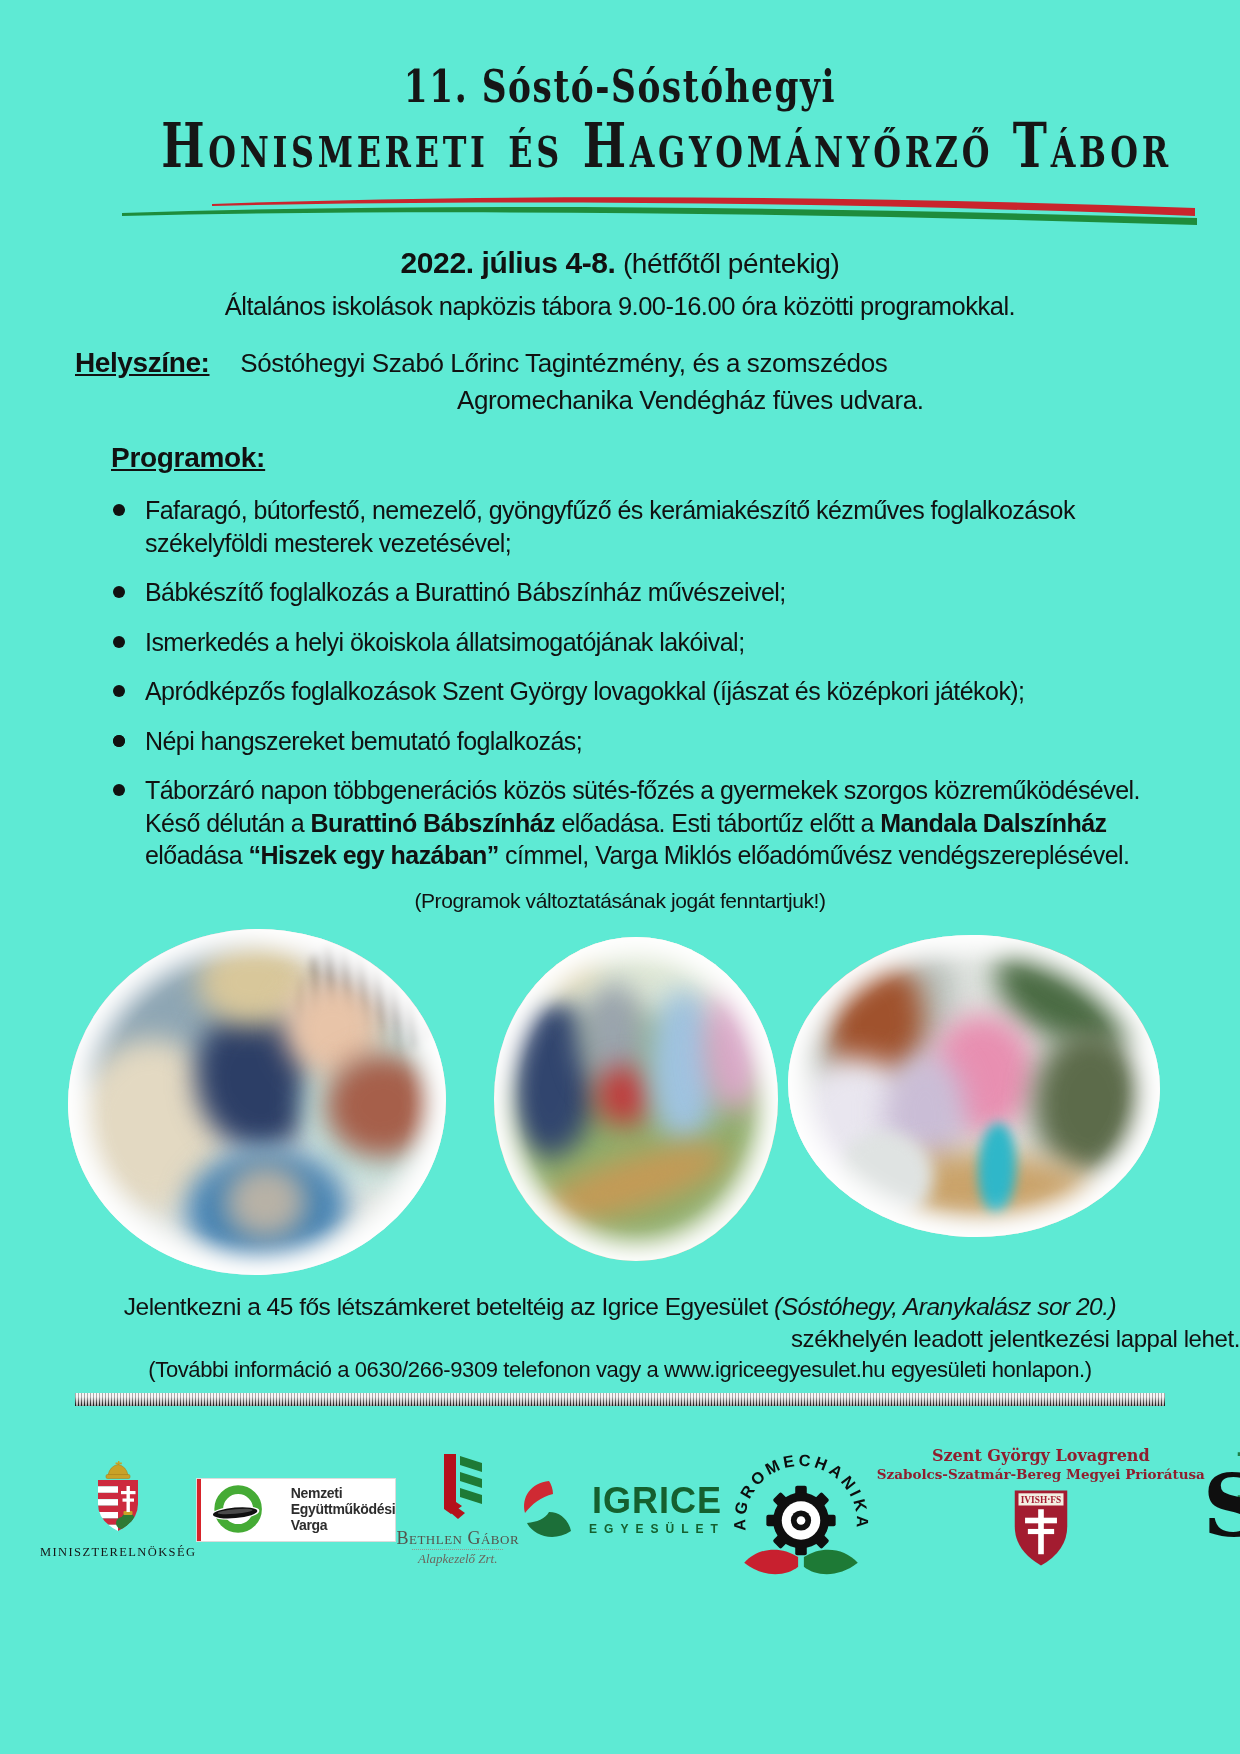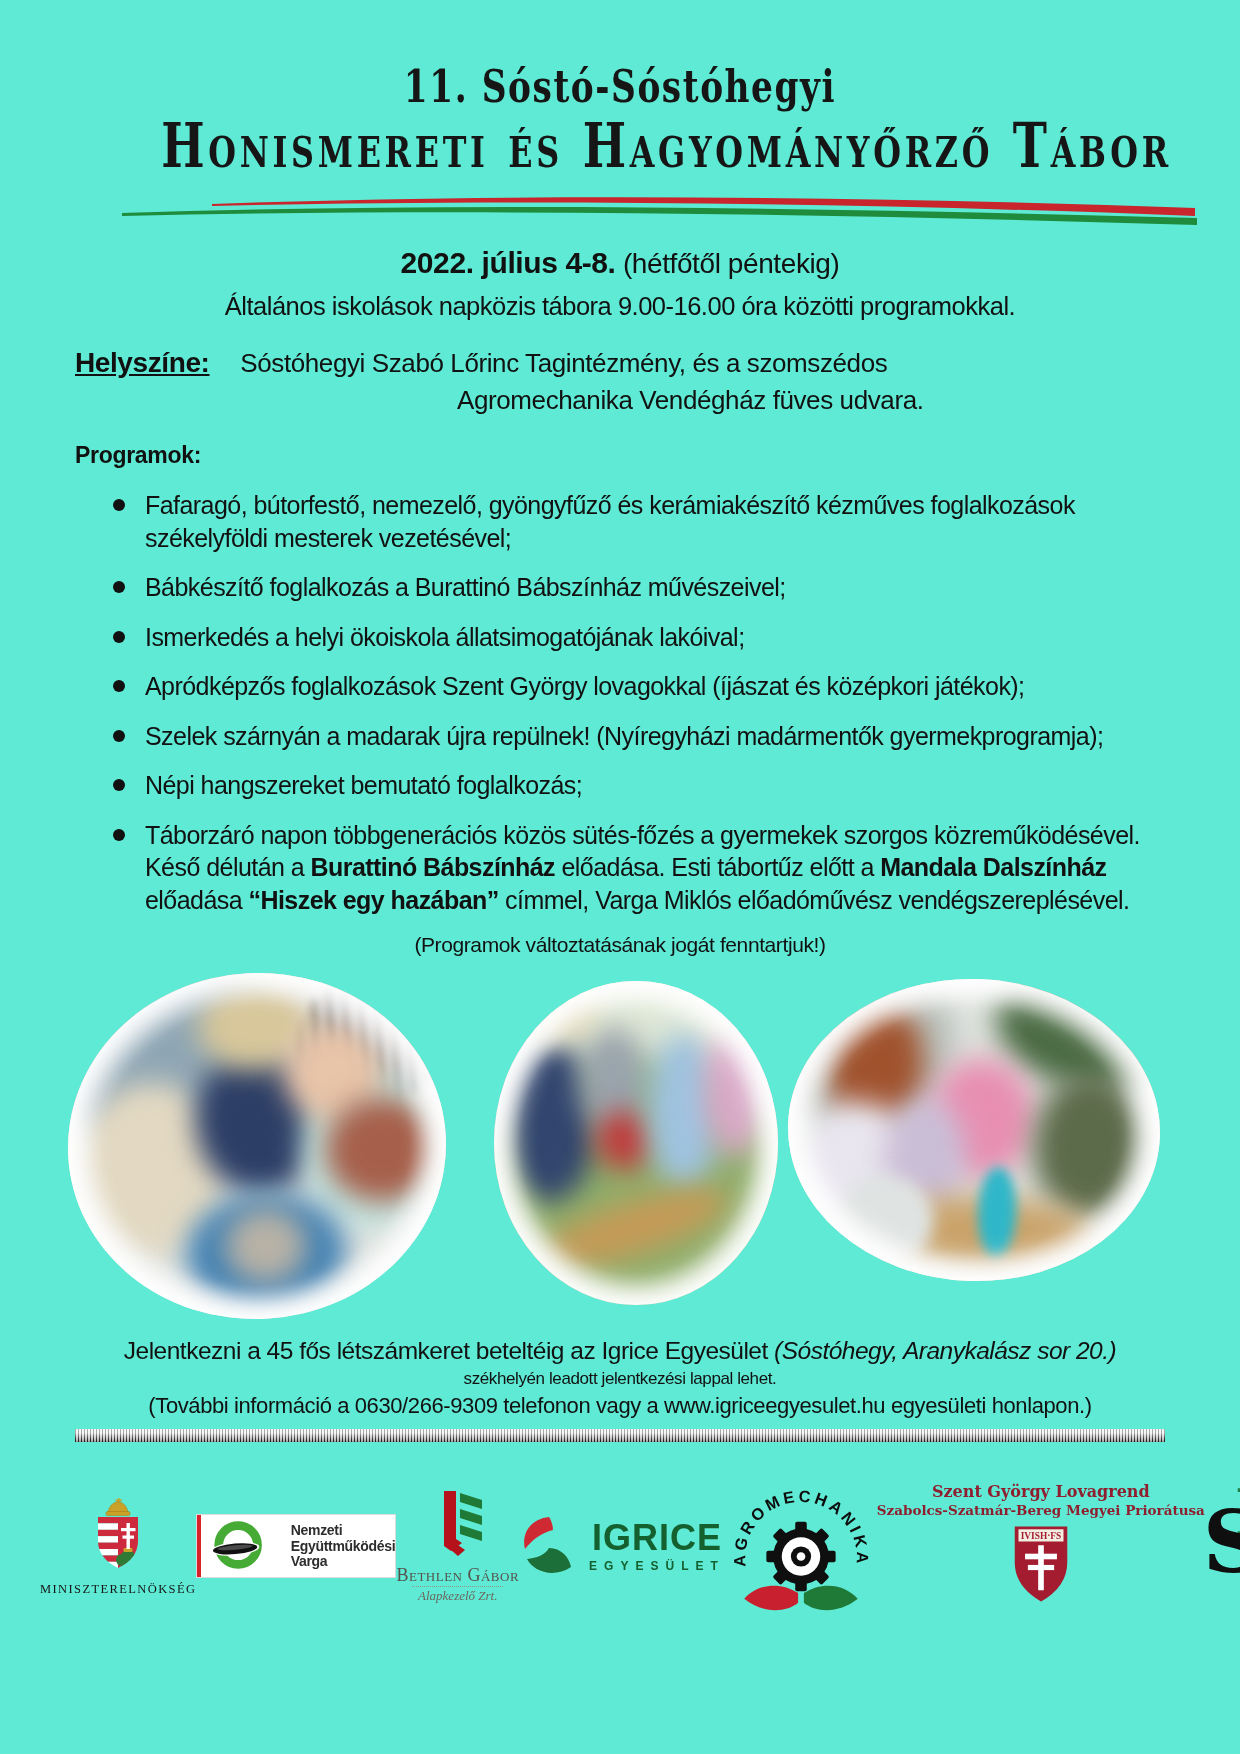--- a/index.html
+++ b/index.html
@@ -21,41 +21,41 @@
   }
   .swoosh-wrap { margin:10px 0 0 78px; height:40px; }
   
   .dateline { text-align:center; margin-top:16px; font-size:28px; letter-spacing:-.4px; }
   .dateline .db { font-weight:700; font-size:30px; }
   .subtitle { text-align:center; margin-top:12px; font-size:25.5px; letter-spacing:-.5px; }
   .location { margin:26px 0 0 75px; font-size:26px; letter-spacing:-.4px; }
   .loc-label { font-weight:700; font-size:28px; text-decoration:underline; margin-right:24px; }
   .loc-line2 { margin-left:382px; margin-top:6px; }
   
-  .prog-head { margin:26px 0 0 75px; font-size:23px; font-weight:700; letter-spacing:-.3px; }
+  .prog-head { margin:26px 0 0 111px; font-size:28px; font-weight:700; text-decoration:underline; letter-spacing:-.3px; }
   ul.prog { list-style:none; margin:20px 0 0 0; padding:0 60px 0 75px; }
   ul.prog li { position:relative; padding-left:70px; margin-bottom:17px; font-size:25px; letter-spacing:-.55px; line-height:1.3; max-width:1020px; }
   ul.prog .dot { position:absolute; left:38px; top:10px; width:12px; height:12px; border-radius:50%; background:#111; }
   .note { text-align:center; margin-top:16px; font-size:21px; letter-spacing:-.4px; }
   
   .photos { position:relative; height:352px; margin-top:12px; }
   .photo { position:absolute; border-radius:50%; overflow:hidden; background:#dfe3df; }
   .photo .b { position:absolute; filter:blur(14px); border-radius:50%; }
   .photo .fade { position:absolute; inset:-3px; border-radius:50%; z-index:6;
     box-shadow: inset 0 0 26px 20px #fff;
     background: radial-gradient(ellipse at center, rgba(255,255,255,0) 56%, rgba(255,255,255,.75) 84%, #fff 97%);
   }
   .photo1 { left:68px;  top:4px;  width:378px; height:346px; transform:rotate(-3deg); }
   .photo2 { left:494px; top:12px; width:284px; height:324px; }
   .photo3 { left:788px; top:10px; width:372px; height:302px; transform:rotate(2deg); }
   
   .reg { margin-top:16px; text-align:center; }
   .reg-l1 { font-size:24.5px; letter-spacing:-.5px; white-space:nowrap; }
   .reg-l1 .it { font-style:italic; }
-  .reg-l2 { font-size:17px; letter-spacing:-.4px; margin-top:4px; }
+  .reg-l2 { font-size:24px; letter-spacing:-.4px; margin-top:4px;text-align:right; }
   .reg-l3 { font-size:22px; letter-spacing:-.4px; margin-top:4px; }
   
   .divider { margin:10px 75px 0 75px; height:13px;
     background:
       linear-gradient(180deg, rgba(255,255,255,.6) 0 30%, rgba(0,0,0,.18) 85%, rgba(0,0,0,.4) 100%),
       repeating-linear-gradient(90deg, #2e2e2e 0 1px, #e9e9e9 1px 3px);
   }
   
   .logos { display:flex; align-items:center; justify-content:space-between; padding:0 40px; margin-top:26px; }
   .logo { text-align:center; }
@@ -104,21 +104,21 @@
     <span>Sóstóhegyi Szabó Lőrinc Tagintézmény, és a szomszédos</span>
     <div class="loc-line2">Agromechanika Vendégház füves udvara.</div>
   </div>
 
   <div class="prog-head">Programok:</div>
   <ul class="prog">
     <li><span class="dot"></span><span>Fafaragó, bútorfestő, nemezelő, gyöngyfűző és kerámiakészítő kézműves foglalkozások székelyföldi mesterek vezetésével;</span></li>
     <li><span class="dot"></span><span>Bábkészítő foglalkozás a Burattinó Bábszínház művészeivel;</span></li>
     <li><span class="dot"></span><span>Ismerkedés a helyi ökoiskola állatsimogatójának lakóival;</span></li>
     <li><span class="dot"></span><span>Apródképzős foglalkozások Szent György lovagokkal (íjászat és középkori játékok);</span></li>
-    <li><span class="dot"></span><span>Szelek szárnyán a madarak újra repülnek! (Nyíregyházi madármentők gyermekprogramja);</span></li>
+    <li><span class="dot"></span></li>
     <li><span class="dot"></span><span>Népi hangszereket bemutató foglalkozás;</span></li>
     <li><span class="dot"></span><span><span>Táborzáró napon többgenerációs közös sütés-főzés a gyermekek szorgos közreműködésével. Késő délután a </span><b>Burattinó Bábszínház</b><span> előadása. Esti tábortűz előtt a </span><b>Mandala Dalszínház</b><span> előadása </span><b>“Hiszek egy hazában”</b><span> címmel, Varga Miklós előadóművész vendégszereplésével.</span></span></li>
   </ul>
   <div class="note">(Programok változtatásának jogát fenntartjuk!)</div>
 
   <div class="photos">
     <div class="photo photo1">
       <div class="b" style="left:-10%;top:-8%;width:70%;height:55%;background:#8ea6b4;"></div>
       <div class="b" style="left:55%;top:-5%;width:55%;height:45%;background:#d9dadb;"></div>
       <div class="b" style="left:62%;top:2%;width:40%;height:38%;background:repeating-linear-gradient(90deg,#5a5450 0 6px,#cfd0d2 6px 16px);filter:blur(4px);"></div>

